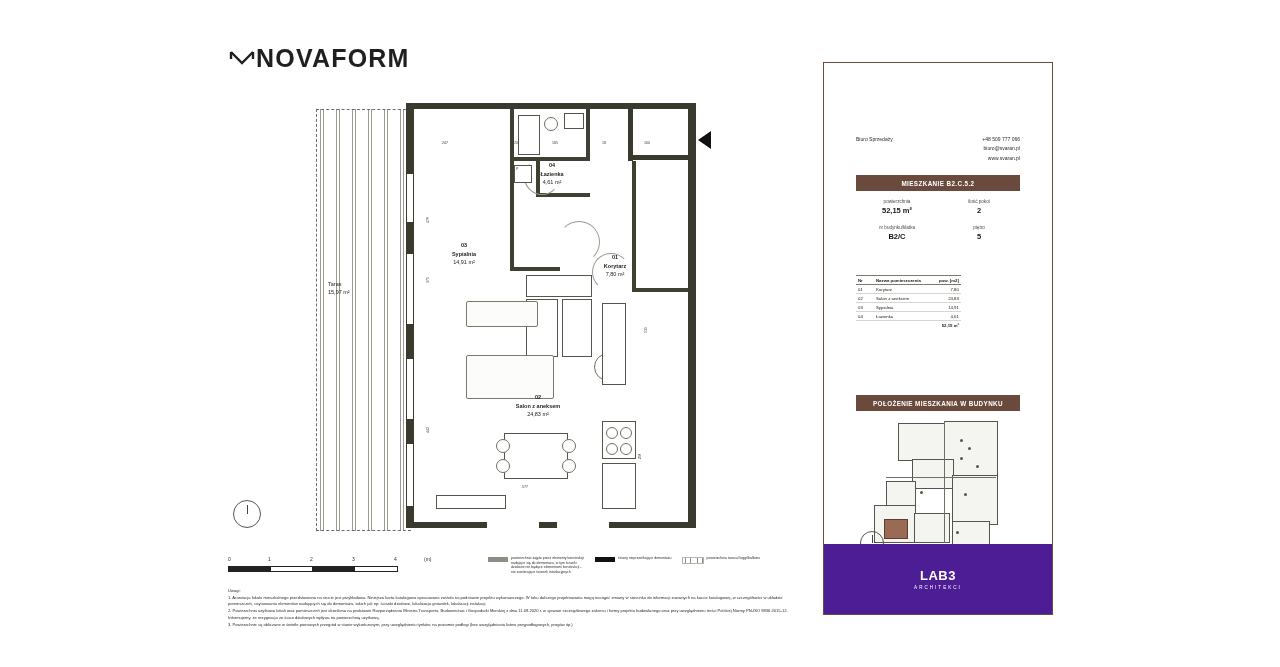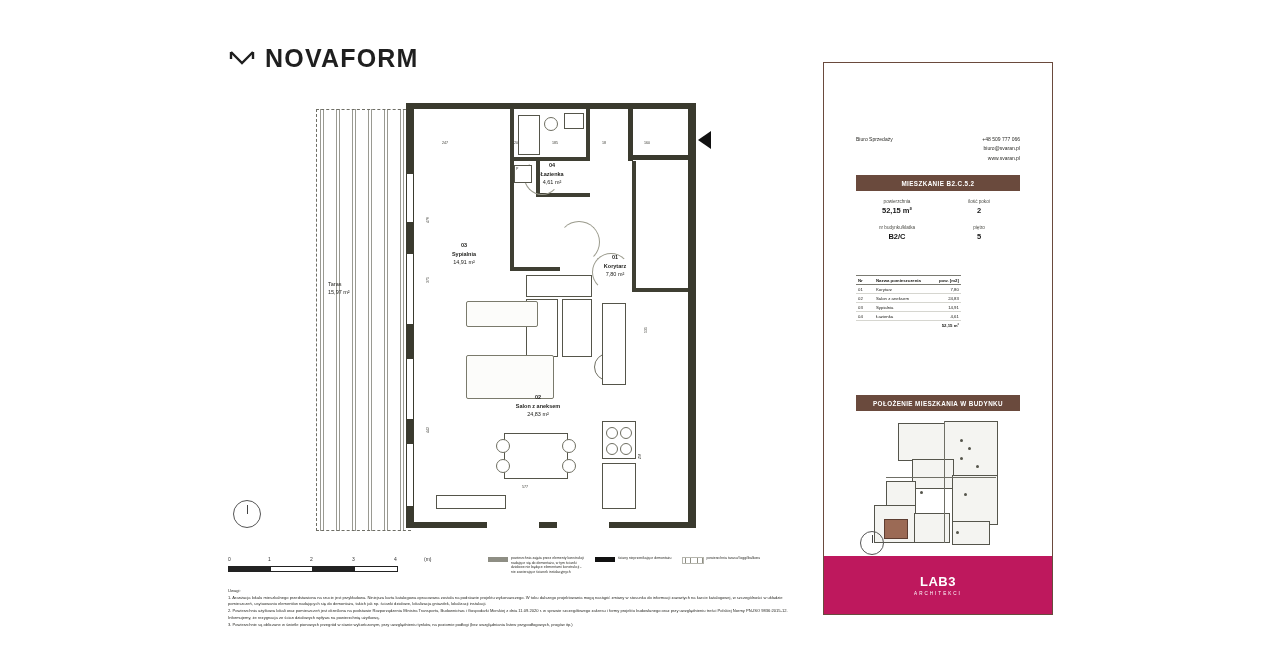--- a/index.html
+++ b/index.html
@@ -20,21 +20,20 @@
     inset: 0;
   }
 
   
   .brand {
     position: absolute;
     left: 228px;
     top: 44px;
     display: flex;
     align-items: center;
-    gap: 9px;
   }
   .brand-mark {
     width: 28px;
     height: 28px;
     position: relative;
   }
   .brand-name {
     font-size: 25px;
     letter-spacing: 1.2px;
     font-weight: bold;
@@ -400,22 +399,22 @@
     width: 0.7px;
     height: 8px;
     background: #444;
   }
 
   .card-footer {
     position: absolute;
     left: 0;
     right: 0;
     bottom: 0;
-    height: 58px;
-    background: #be185d;
+    height: 70px;
+    background: #4c1d95;
     color: #fff;
     display: flex;
     flex-direction: column;
     align-items: center;
     justify-content: center;
     gap: 2px;
   }
   .lab3 {
     font-size: 13px;
     font-weight: bold;

